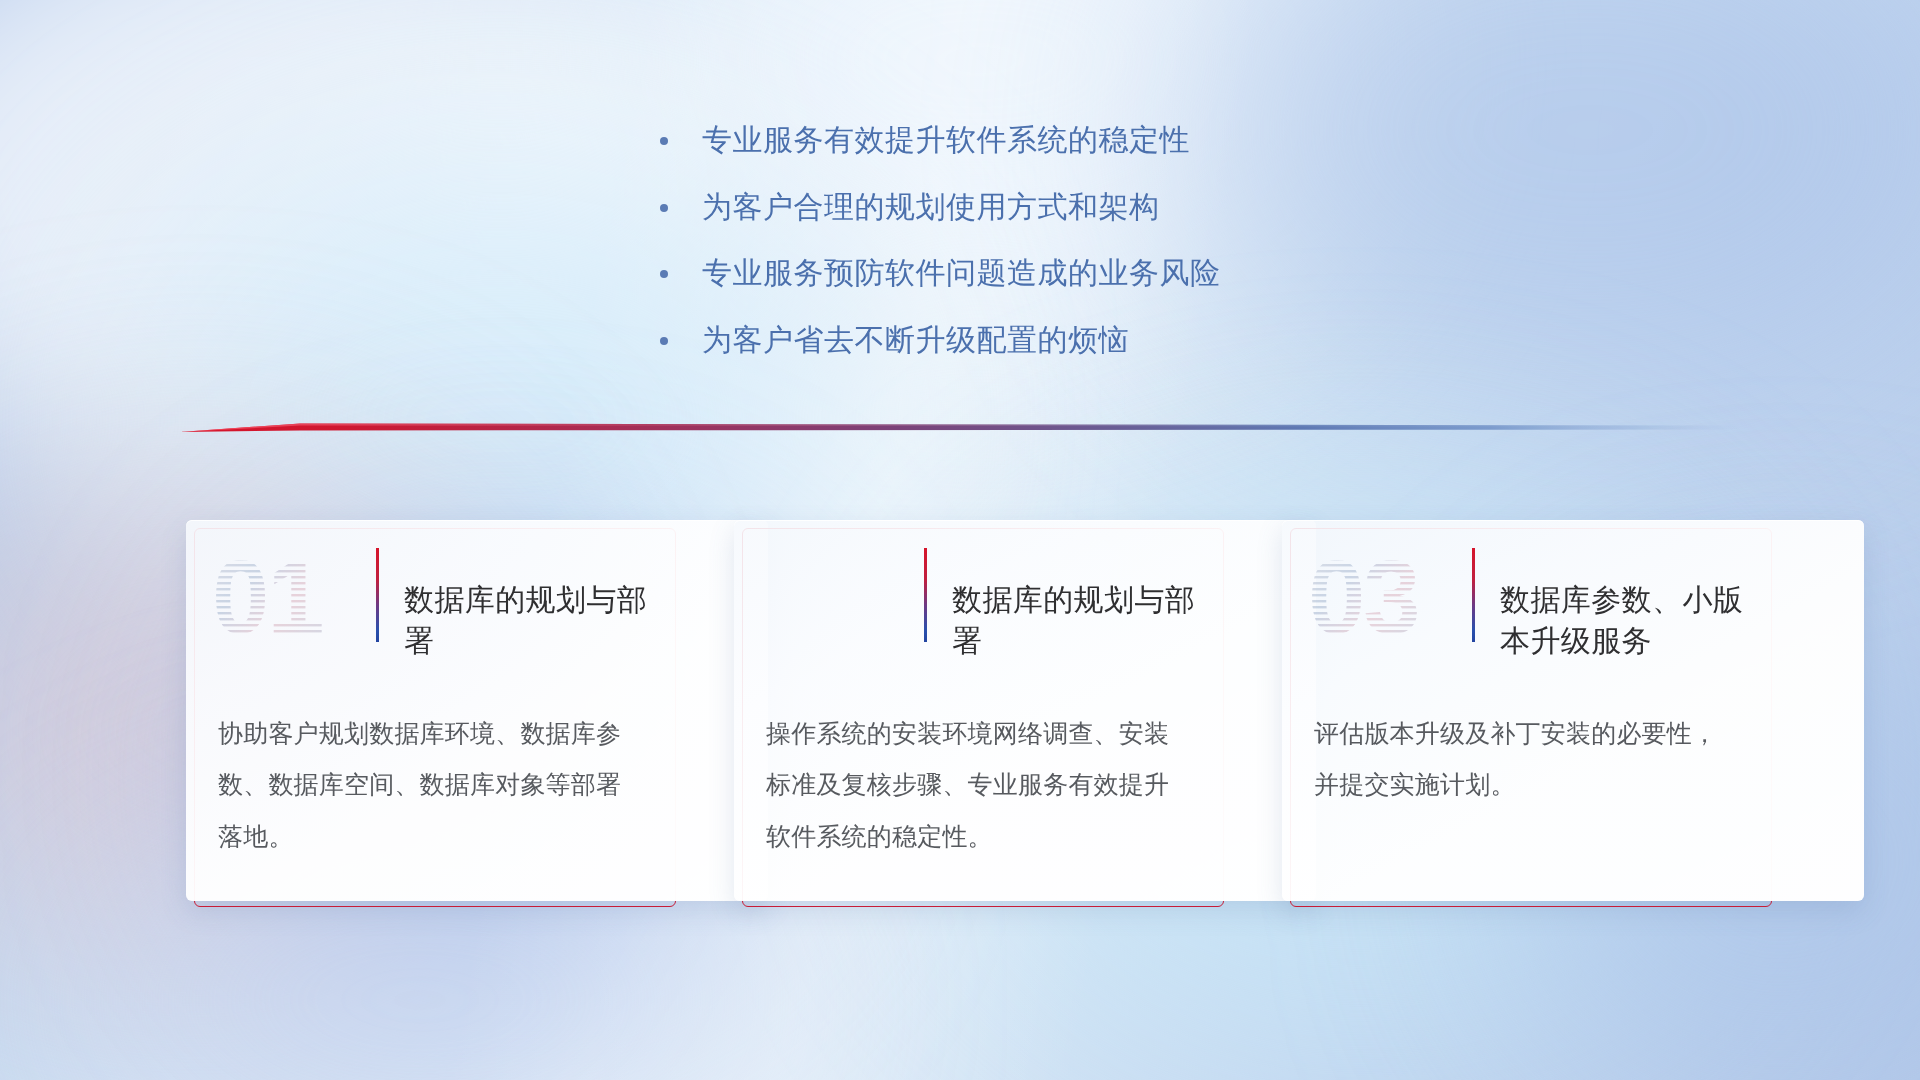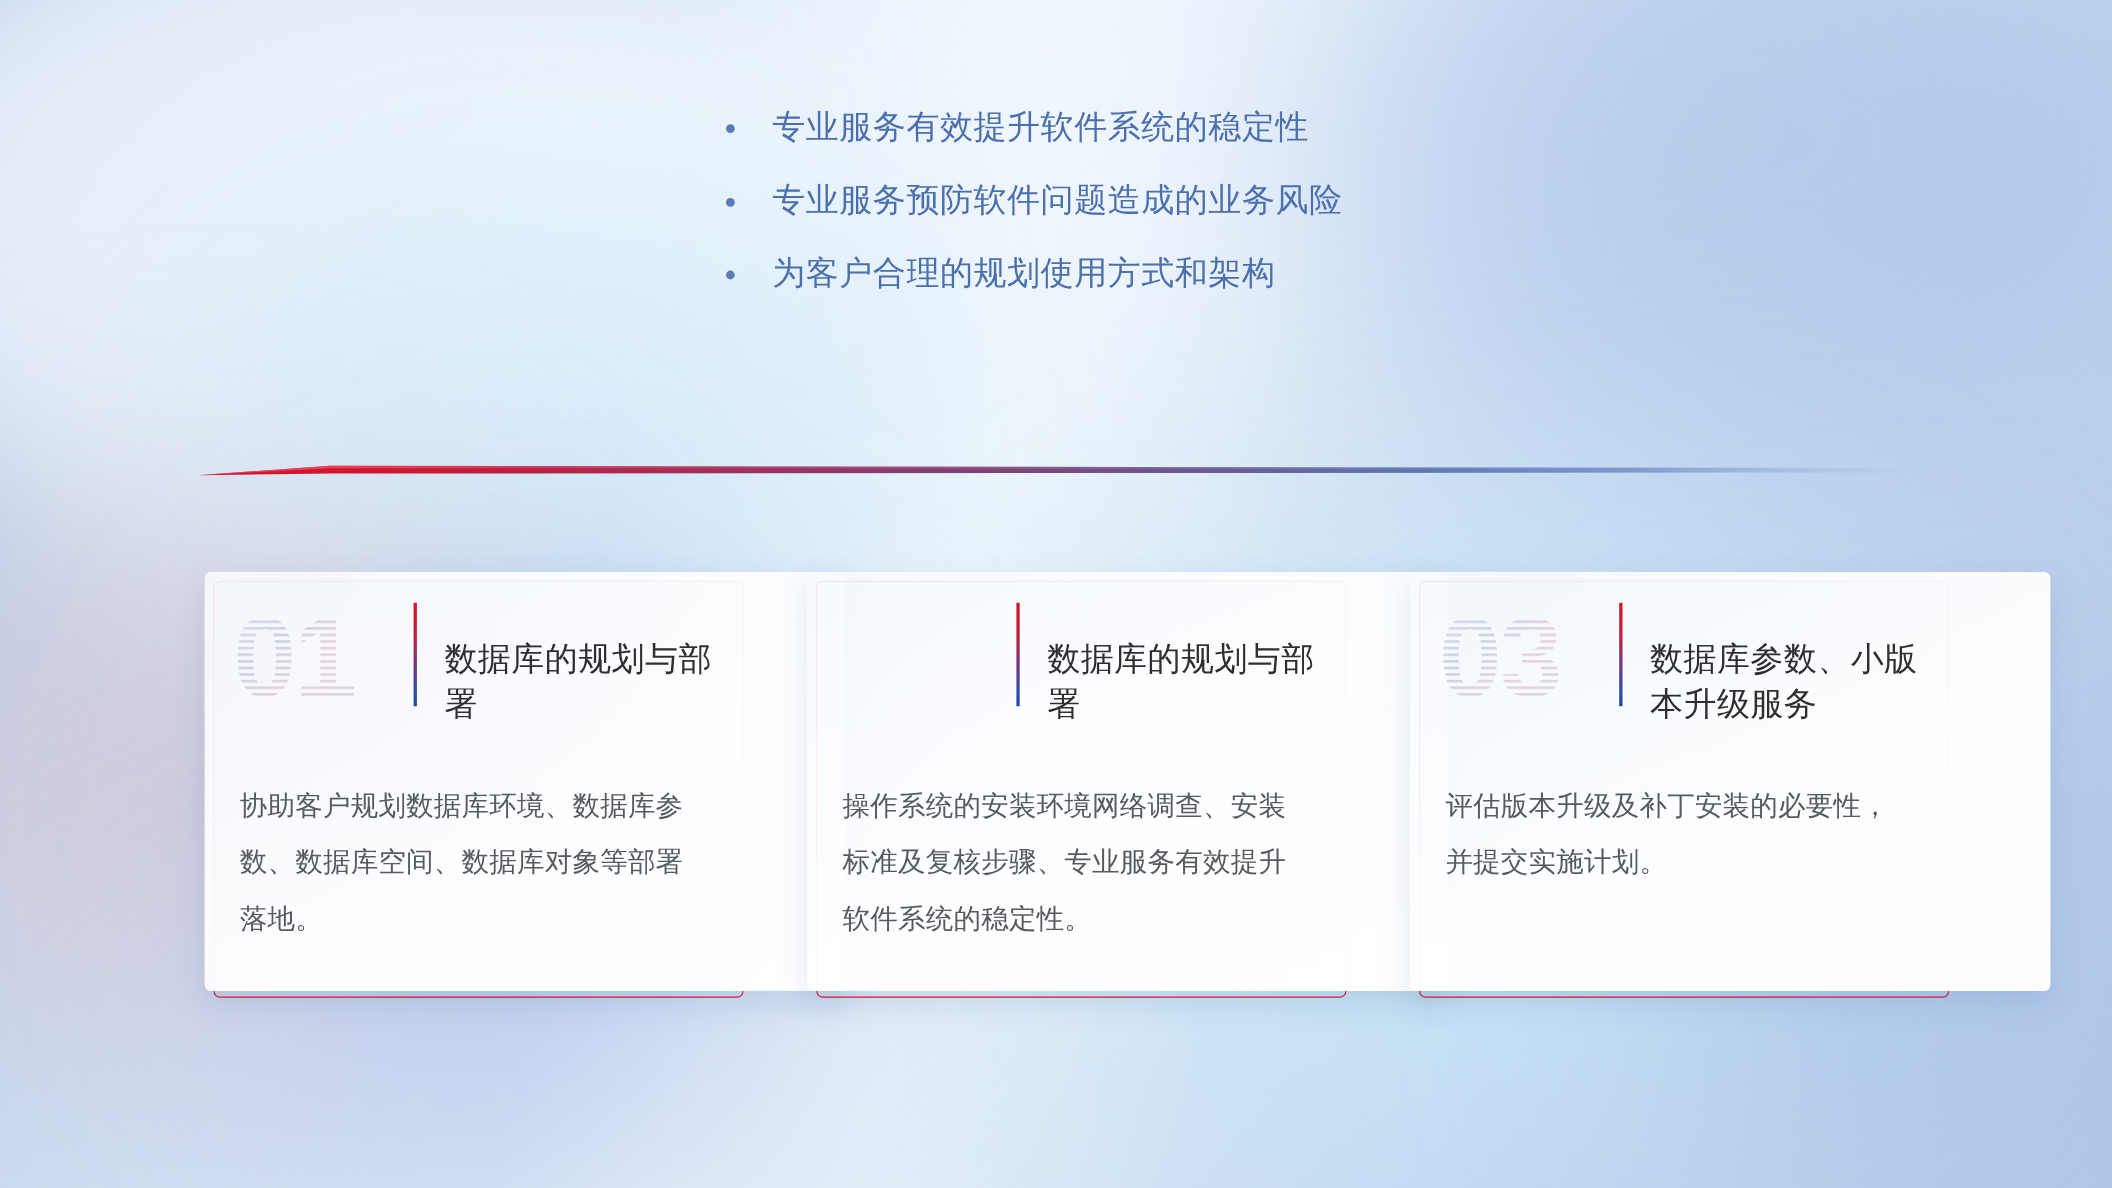--- a/index.html
+++ b/index.html
@@ -27,21 +27,21 @@
   .g7{left:600px;top:-200px;width:760px;height:520px;background:rgba(236,245,253,.85);filter:blur(110px);}
   .g8{left:1500px;top:620px;width:560px;height:480px;background:rgba(172,196,234,.60);filter:blur(110px);}
   .g9{left:60px;top:820px;width:720px;height:360px;background:rgba(196,212,240,.55);filter:blur(110px);}
   .bg-sheen{
     position:absolute;inset:0;
     background:linear-gradient(100deg,rgba(255,255,255,0) 30%,rgba(255,255,255,.30) 46%,rgba(255,255,255,0) 60%);
   }
 
   
   #bullets{
-    position:absolute;left:660px;top:96px;width:760px;
+    position:absolute;left:660px;top:120px;width:760px;
   }
   .bullet-row{display:flex;align-items:flex-start;margin-bottom:27px;}
   .bullet-dot{
     width:8px;height:8px;border-radius:50%;background:#5a7bb4;
     margin-top:17px;margin-right:34px;flex:0 0 auto;
   }
   .bullet-text{
     font-size:30px;line-height:1.32;color:#4b70ad;
     letter-spacing:.5px;white-space:nowrap;font-weight:400;
   }
@@ -105,25 +105,29 @@
   <div class="bg-glow g9"></div>
   <div class="bg-sheen"></div>
 
   <div id="bullets">
     <div class="bullet-row">
       <span class="bullet-dot"></span>
       <span class="bullet-text">专业服务有效提升软件系统的稳定性</span>
     </div>
     <div class="bullet-row">
       <span class="bullet-dot"></span>
+      <span class="bullet-text">为客户合理的规划使用方式和架构</span>
+    </div>
+    <div class="bullet-row">
+      <span class="bullet-dot"></span>
       <span class="bullet-text">专业服务预防软件问题造成的业务风险</span>
     </div>
     <div class="bullet-row">
       <span class="bullet-dot"></span>
-      <span class="bullet-text">为客户合理的规划使用方式和架构</span>
+      <span class="bullet-text">为客户省去不断升级配置的烦恼</span>
     </div>
   </div>
 
   <div id="divider">
     <svg width="1560" height="20" viewBox="0 0 1560 20" preserveAspectRatio="none">
       <defs>
         <linearGradient id="wedgeGrad" x1="0" y1="0" x2="1" y2="0">
           <stop offset="0" stop-color="#d6142b" stop-opacity="1"></stop>
           <stop offset="0.10" stop-color="#cf1730" stop-opacity="1"></stop>
           <stop offset="0.28" stop-color="#a72d55" stop-opacity="1"></stop>

